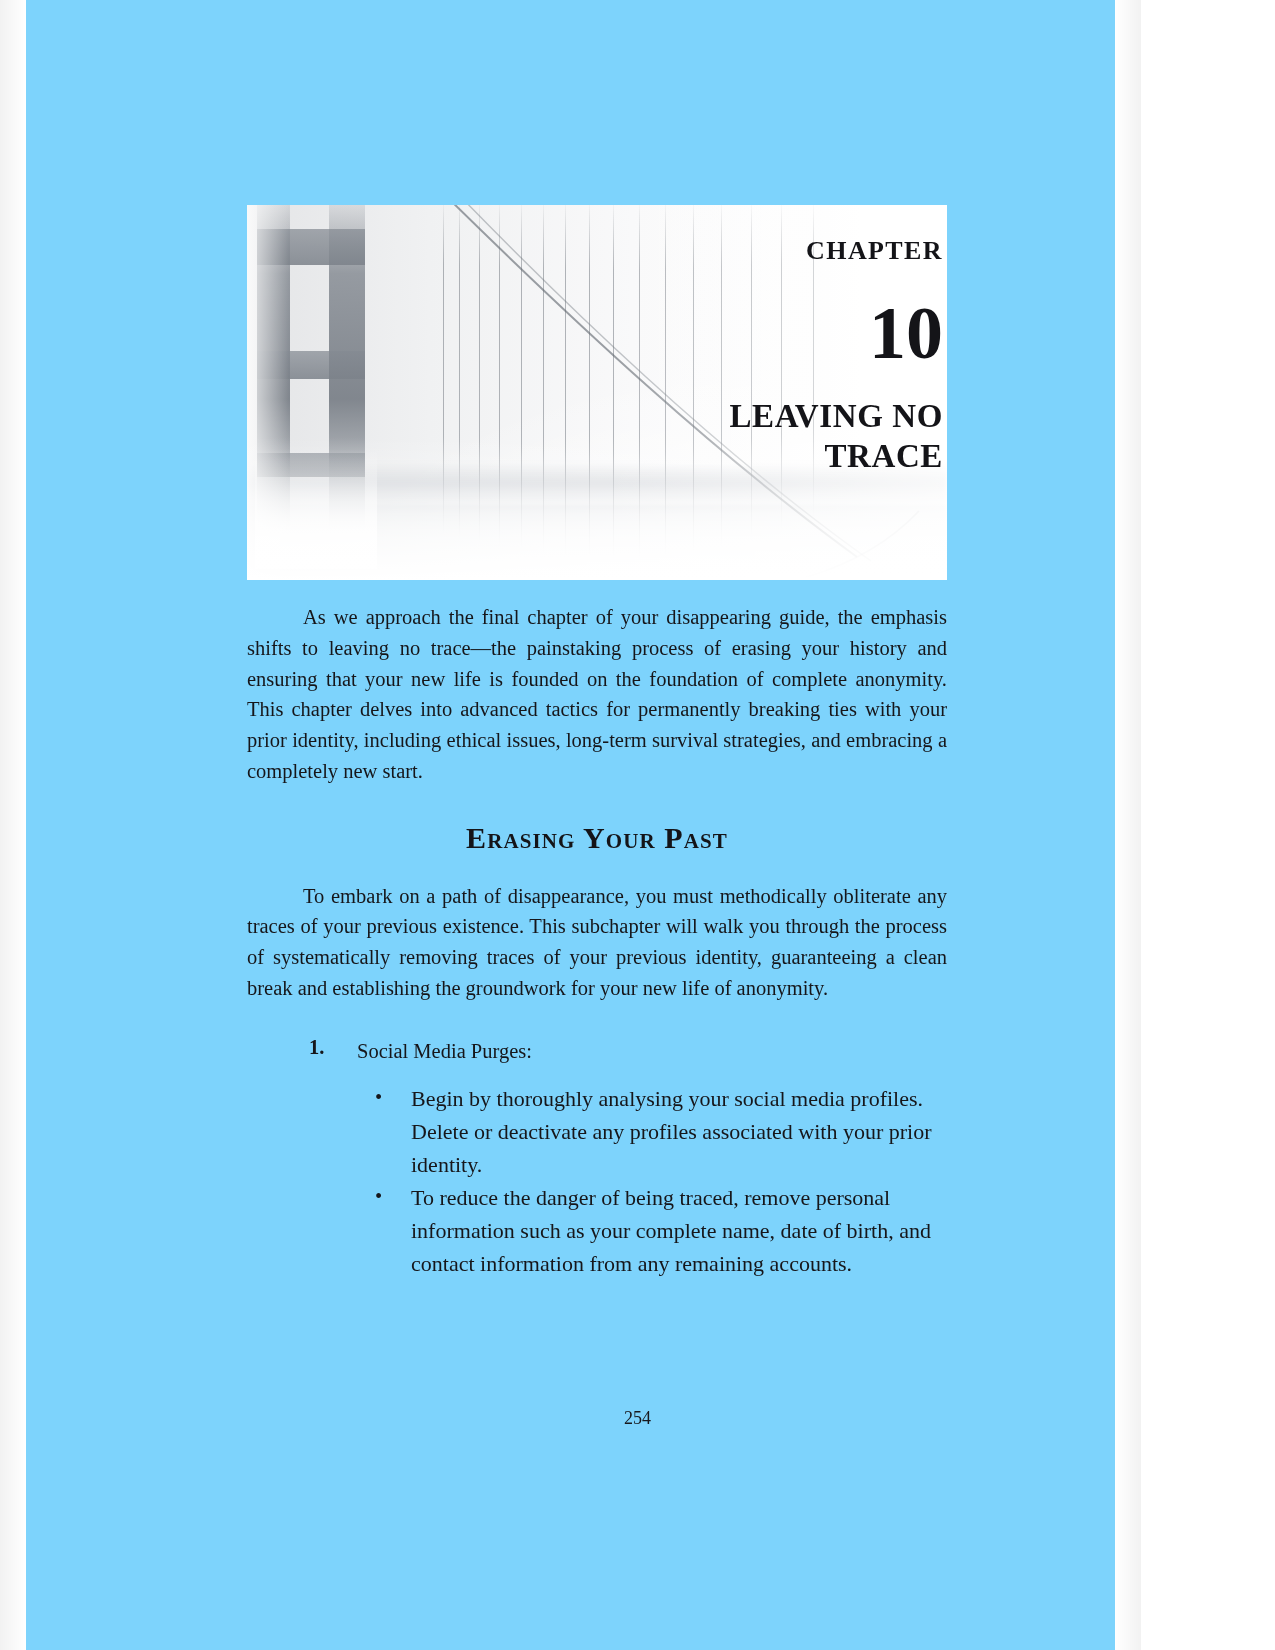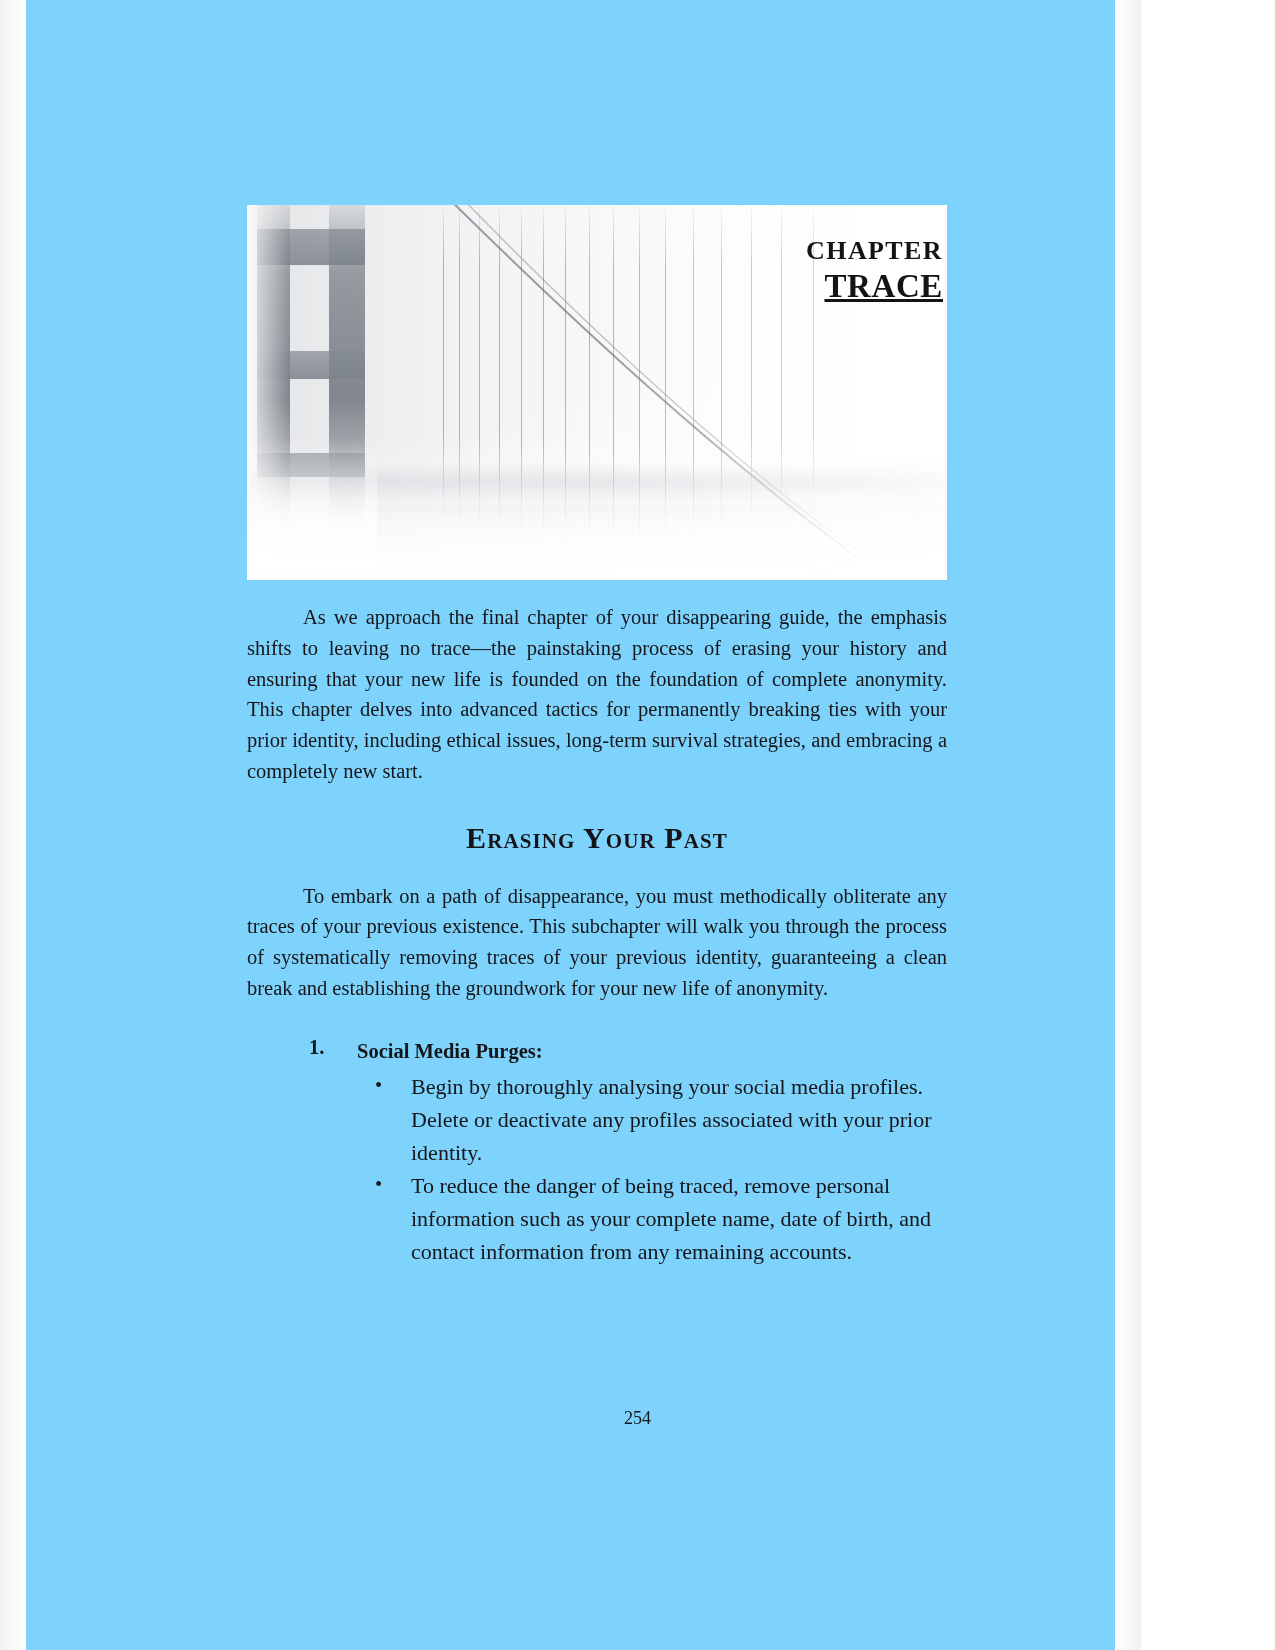--- a/index.html
+++ b/index.html
@@ -196,23 +196,23 @@
   .num-item { position: relative; }
   .num-marker {
     position: absolute;
     left: 62px;
     top: 0;
     font-size: 20.5px;
     font-weight: bold;
     color: #16161a;
   }
   .num-label {
-    margin: 0 0 4px 110px;
+    margin: 0 0 16px 110px;
     font-size: 20.5px;
-    font-weight: bold;
+    font-weight: normal;
     line-height: 1.50;
     color: #16161a;
   }
   .bullet-list {
     margin: 4px 0 0 0;
     padding: 0;
     list-style: none;
   }
   .bullet-item {
     position: relative;
@@ -294,21 +294,23 @@
           <path d="M196 -12 C 330 120, 470 250, 610 352" fill="none" stroke="rgba(96,102,110,0.62)" stroke-width="2"></path>
           <path d="M212 -10 C 346 128, 486 258, 624 356" fill="none" stroke="rgba(110,116,124,0.42)" stroke-width="1.4"></path>
           <path d="M560 372 C 600 360, 640 340, 672 306" fill="none" stroke="rgba(120,126,134,0.35)" stroke-width="1.6"></path>
         </svg>
       </div>
 
       <div class="hero-vignette"></div>
 
       <div class="hero-text">
         <div class="hero-chapter-word">CHAPTER</div>
-        <div class="hero-chapter-title" style="margin-top:0;text-decoration:underline;">TRACE</div>
+        <div class="hero-chapter-number">10</div>
+        <div class="hero-chapter-title">LEAVING NO</div>
+        <div class="hero-chapter-title" style="margin-top:0;">TRACE</div>
       </div>
     </div>
 
     <div class="body-copy">
 
       <p class="para">As we approach the final chapter of your disappearing guide, the emphasis shifts to leaving no trace—the painstaking process of erasing your history and ensuring that your new life is founded on the foundation of complete anonymity. This chapter delves into advanced tactics for permanently breaking ties with your prior identity, including ethical issues, long-term survival strategies, and embracing a completely new start.</p>
 
       <h2 class="section-heading">Erasing Your Past</h2>
 
       <p class="para">To embark on a path of disappearance, you must methodically obliterate any traces of your previous existence. This subchapter will walk you through the process of systematically removing traces of your previous identity, guaranteeing a clean break and establishing the groundwork for your new life of anonymity.</p>

